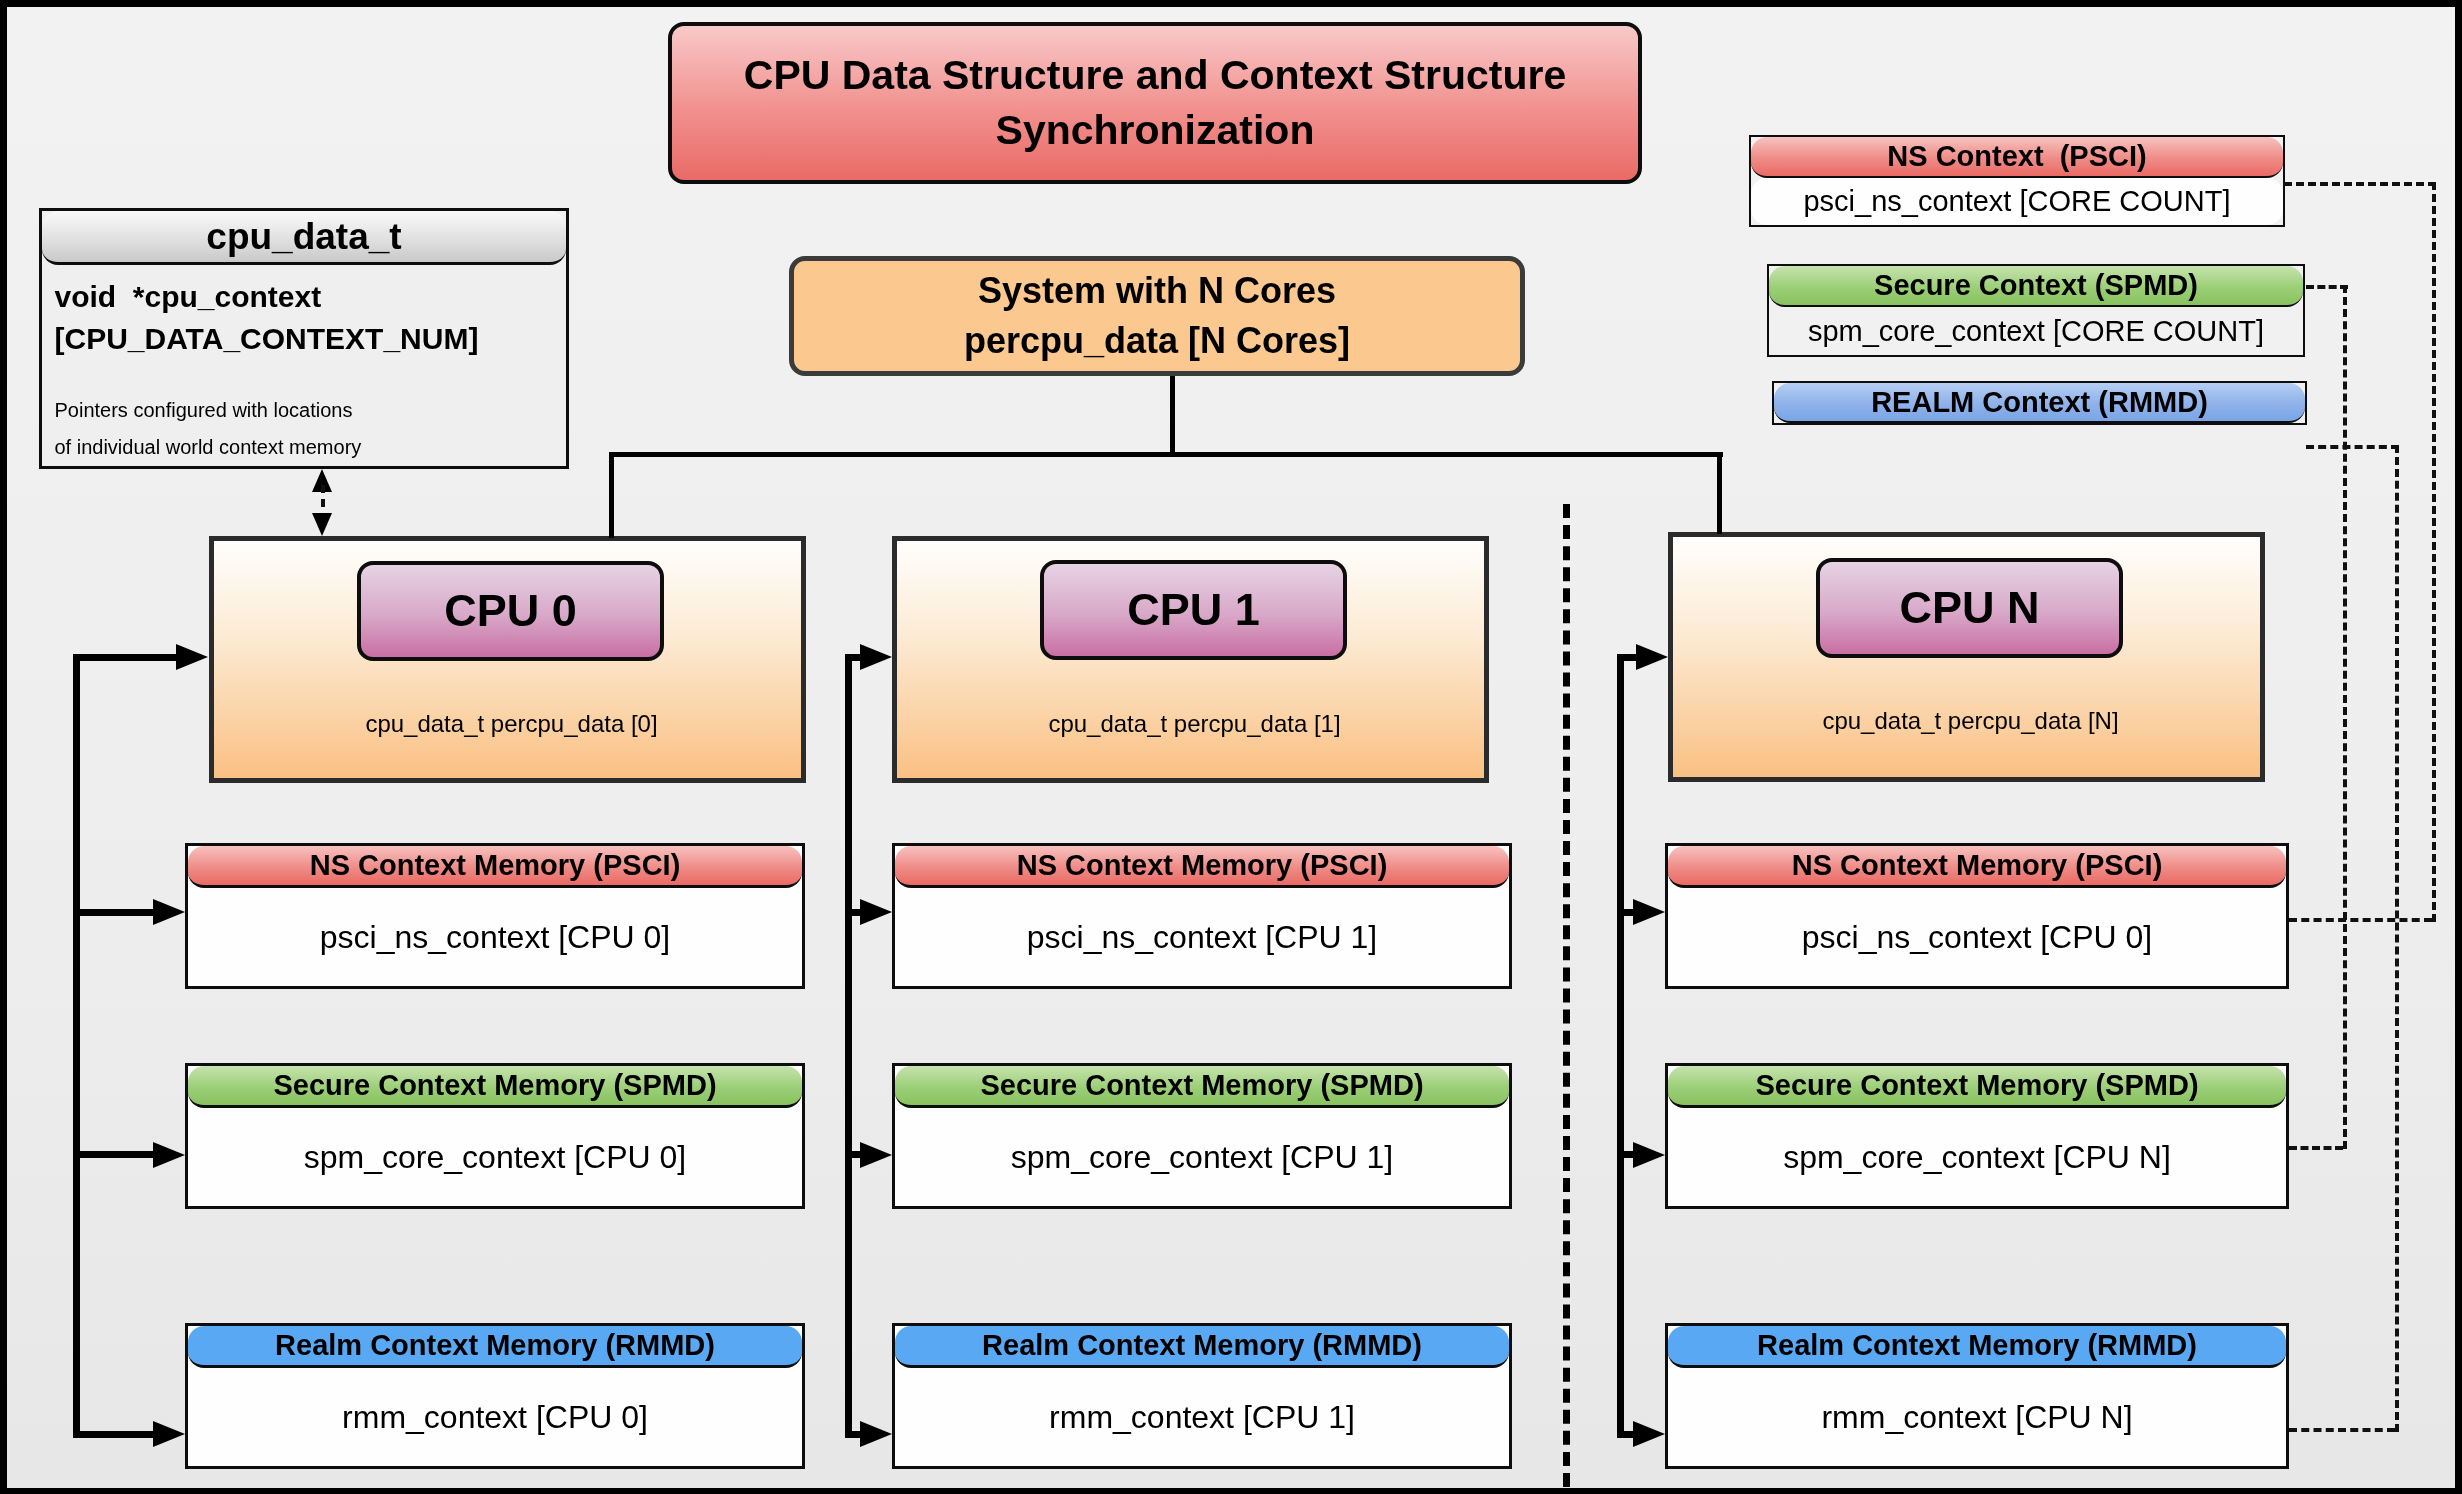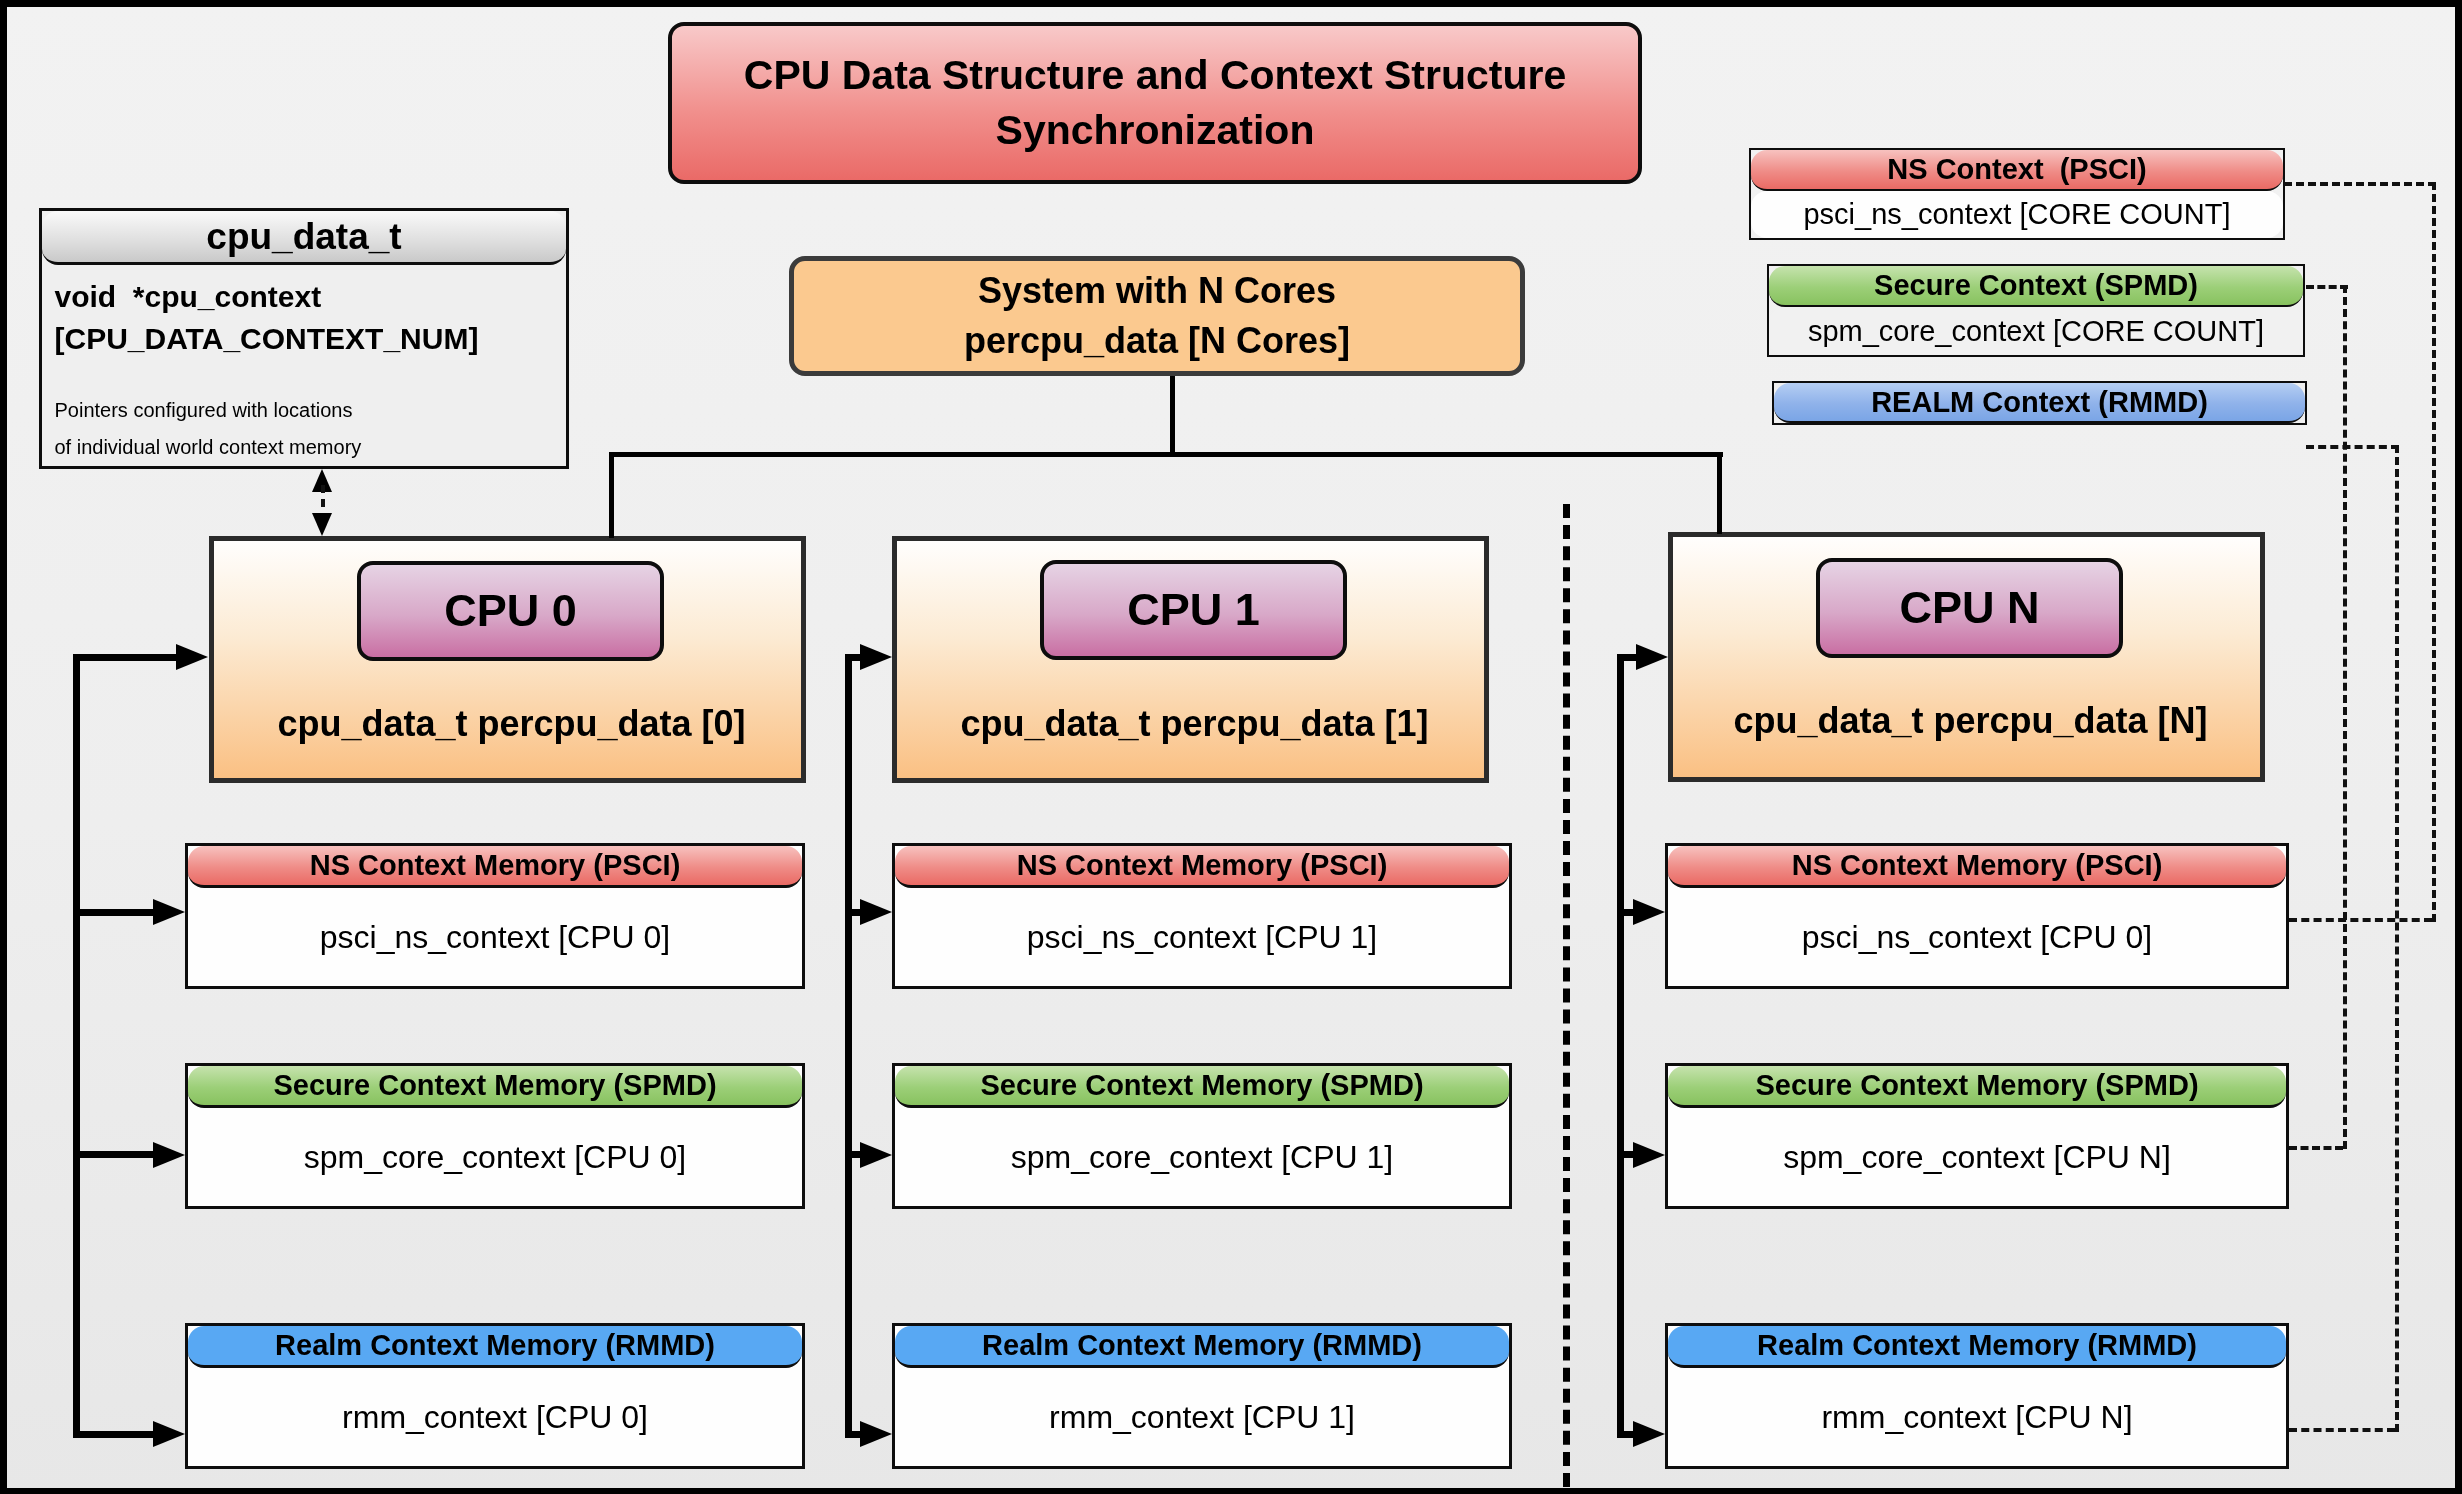--- a/index.html
+++ b/index.html
@@ -24,21 +24,21 @@
   .legend .hdr{border-bottom:2.7px solid #0d0d0d;font-weight:700;font-size:29px;}
   .legend .bdy{font-size:29px;}
   .hdr-red{background:linear-gradient(180deg,#f7c2bf 0%,#ef8c87 55%,#ea6a64 100%);}
   .hdr-green{background:linear-gradient(180deg,#c6e3ae 0%,#9ccf78 55%,#88c25f 100%);}
   .hdr-blue-grad{background:linear-gradient(180deg,#b5cef3 0%,#8fb2ea 55%,#7aa5e6 100%);}
   .hdr-blue-flat{background:#58a8f3;}
 
   .cpu-main{border:5.3px solid #2b2b2b;background:linear-gradient(180deg,#fffefd 0%,#fcebd4 40%,#fac083 100%);}
   .cpu-label{border:4.5px solid #0d0d0d;background:linear-gradient(180deg,#e6d3e4 0%,#d8a8c8 55%,#c96fa3 100%);
              font-weight:700;font-size:45px;}
-  .cpu-data-line{font-weight:700;font-size:36px;padding-left:9px;}
+  .cpu-data-line{font-weight:400;font-size:24px;padding-left:9px;}
 
   .ctx{border:3.6px solid #0d0d0d;background:#fefefe;}
   .ctx .hdr{height:39px;border-bottom:3.6px solid #0d0d0d;font-weight:700;font-size:29px;}
   .ctx .bdy{height:98px;font-size:32px;}
 
   
   .ln{background:#000;}
   .arr-r{width:0;height:0;border-top:13.4px solid transparent;border-bottom:13.4px solid transparent;border-left:32px solid #000;}
   .arr-up{width:0;height:0;border-left:10.7px solid transparent;border-right:10.7px solid transparent;border-bottom:23px solid #000;}
   .arr-dn{width:0;height:0;border-left:10.7px solid transparent;border-right:10.7px solid transparent;border-top:23px solid #000;}
@@ -70,21 +70,21 @@
     </div>
   </div>
 
   <div class="abs flexc system-box" style="left:789px;top:256px;width:736px;height:120px;">
     <div>
       <div>System with N Cores</div>
       <div>percpu_data [N Cores]</div>
     </div>
   </div>
 
-  <div class="abs legend" style="left:1749px;top:148px;width:536px;">
+  <div class="abs legend" style="left:1749px;top:135px;width:536px;">
     <div class="flexc hdr hdr-red pre" style="height:39px;">NS Context  (PSCI)</div>
     <div class="flexc bdy" style="height:47px;background:#fefefe;">psci_ns_context [CORE COUNT]</div>
   </div>
 
   <div class="abs legend" style="left:1767px;top:264px;width:538px;">
     <div class="flexc hdr hdr-green" style="height:39px;">Secure Context (SPMD)</div>
     <div class="flexc bdy" style="height:48px;background:#f1f1f1;">spm_core_context [CORE COUNT]</div>
   </div>
 
   <div class="abs legend" style="left:1772px;top:381px;width:535px;">

